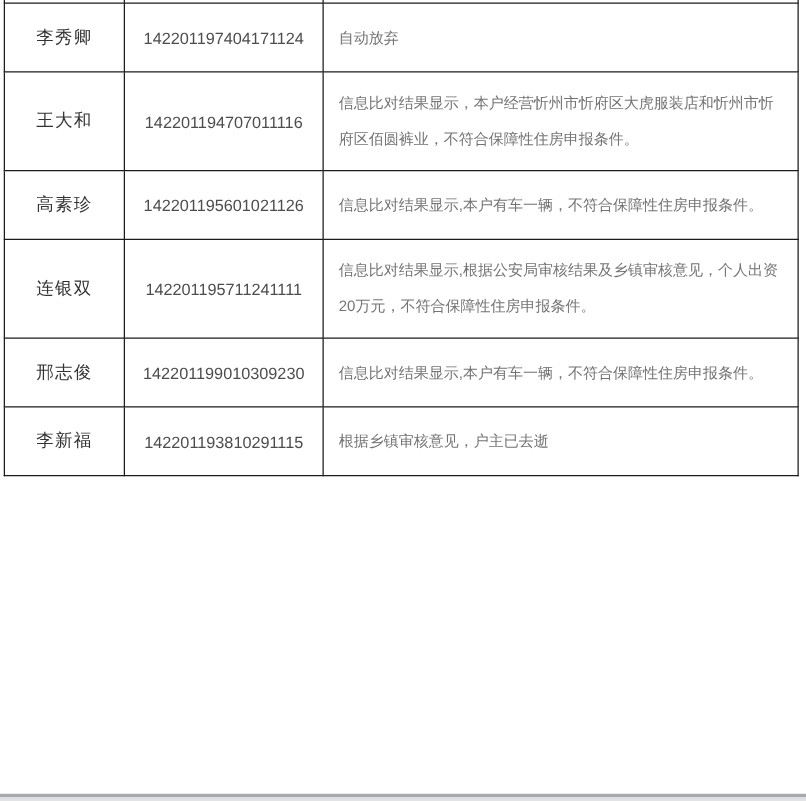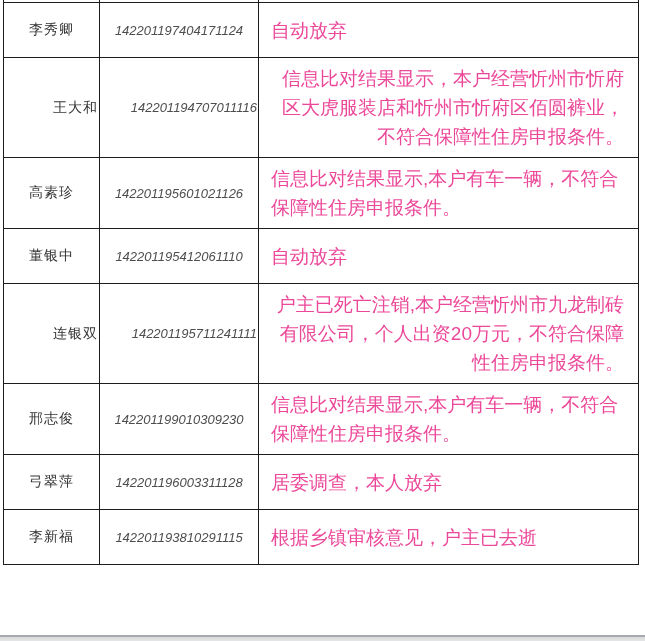--- a/index.html
+++ b/index.html
@@ -34,36 +34,35 @@
   td.name-cell {
     text-align: center;
     font-size: 14px;
     color: #333333;
     letter-spacing: 1px;
   }
   td.id-cell {
     text-align: center;
     font-size: 13px;
     color: #4d4d4d;
-    font-style: italic;
   }
   td.remark-cell {
     text-align: left;
-    font-size: 19px;
-    color: #ec4899;
+    font-size: 12px;
+    color: #737373;
     padding: 6px 14px 6px 12px;
     line-height: 29px;
     margin-left: 24px;
   }
   tr.partial-row td {
     height: 3px;
     padding: 0;
   }
   tr.h-single td { height: 42px; }
-  tr.h-double td { height: 66px; text-align: right; }
+  tr.h-double td { height: 66px; }
   .bottom-strip {
     position: absolute;
     left: 0;
     bottom: 0;
     width: 645px;
     height: 6px;
     background: linear-gradient(to bottom, #a7abb0 0%, #a7abb0 38%, #d9dadc 38%, #e4e5e6 100%);
   }
 </style>
 </head>
@@ -96,44 +95,34 @@
           <td class="remark-cell">信息比对结果显示，本户经营忻州市忻府区大虎服装店和忻州市忻府区佰圆裤业，不符合保障性住房申报条件。</td>
         </tr>
 
         <tr class="h-single">
           <td class="name-cell">高素珍</td>
           <td class="id-cell">142201195601021126</td>
           <td class="remark-cell">信息比对结果显示,本户有车一辆，不符合保障性住房申报条件。</td>
         </tr>
 
 
-        <tr class="h-single">
-          <td class="name-cell">董银中</td>
-          <td class="id-cell">142201195412061110</td>
-          <td class="remark-cell">自动放弃</td>
-        </tr>
 
         <tr class="h-double">
           <td class="name-cell">连银双</td>
           <td class="id-cell">142201195711241111</td>
-          <td class="remark-cell">户主已死亡注销,本户经营忻州市九龙制砖有限公司，个人出资20万元，不符合保障性住房申报条件。</td>
+          <td class="remark-cell">信息比对结果显示,根据公安局审核结果及乡镇审核意见，个人出资20万元，不符合保障性住房申报条件。</td>
         </tr>
 
 
         <tr class="h-single">
           <td class="name-cell">邢志俊</td>
           <td class="id-cell">142201199010309230</td>
           <td class="remark-cell">信息比对结果显示,本户有车一辆，不符合保障性住房申报条件。</td>
         </tr>
 
-        <tr class="h-single">
-          <td class="name-cell">弓翠萍</td>
-          <td class="id-cell">142201196003311128</td>
-          <td class="remark-cell">居委调查，本人放弃</td>
-        </tr>
 
 
         <tr class="h-single">
           <td class="name-cell">李新福</td>
           <td class="id-cell">142201193810291115</td>
           <td class="remark-cell">根据乡镇审核意见，户主已去逝</td>
         </tr>
 
       </tbody>
     </table>

